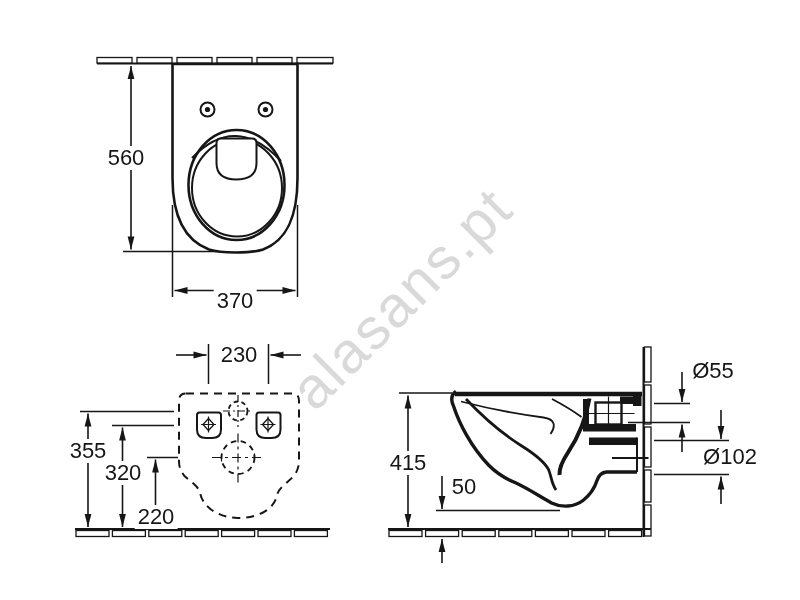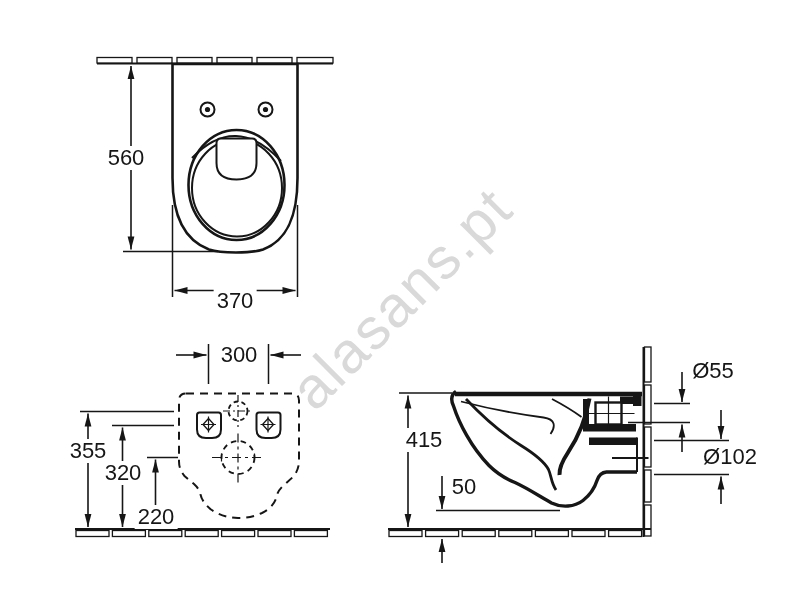--- a/index.html
+++ b/index.html
@@ -225,22 +225,22 @@
       <g>
         <path class="ln w15" d="M654,440.5 H729 M654,474.5 H729"></path>
         <line class="ln w16" x1="721" y1="410" x2="721" y2="439" marker-end="url(#arr)"></line>
         <line class="ln w16" x1="721" y1="504" x2="721" y2="476.5" marker-end="url(#arr)"></line>
       </g>
     </g>
   </svg>
 
   <div class="dim" style="left:126px;  top:158px;">560</div>
   <div class="dim" style="left:235px;  top:301px;">370</div>
-  <div class="dim nobg" style="left:239px; top:355px;">300</div>
+  <div class="dim nobg" style="left:239px; top:355px;">230</div>
   <div class="dim" style="left:88px;   top:451px;">355</div>
   <div class="dim" style="left:123px;  top:473px;">320</div>
   <div class="dim" style="left:156px;  top:517px;">220</div>
-  <div class="dim" style="left:408px;  top:440px;margin-left:16px;">415</div>
+  <div class="dim" style="left:408px;  top:463px;">415</div>
   <div class="dim nobg" style="left:464px; top:487px;">50</div>
   <div class="dim nobg" style="left:713px; top:371px;">Ø55</div>
   <div class="dim nobg" style="left:730px; top:457px;">Ø102</div>
 
 </div>
 
 </body></html>

